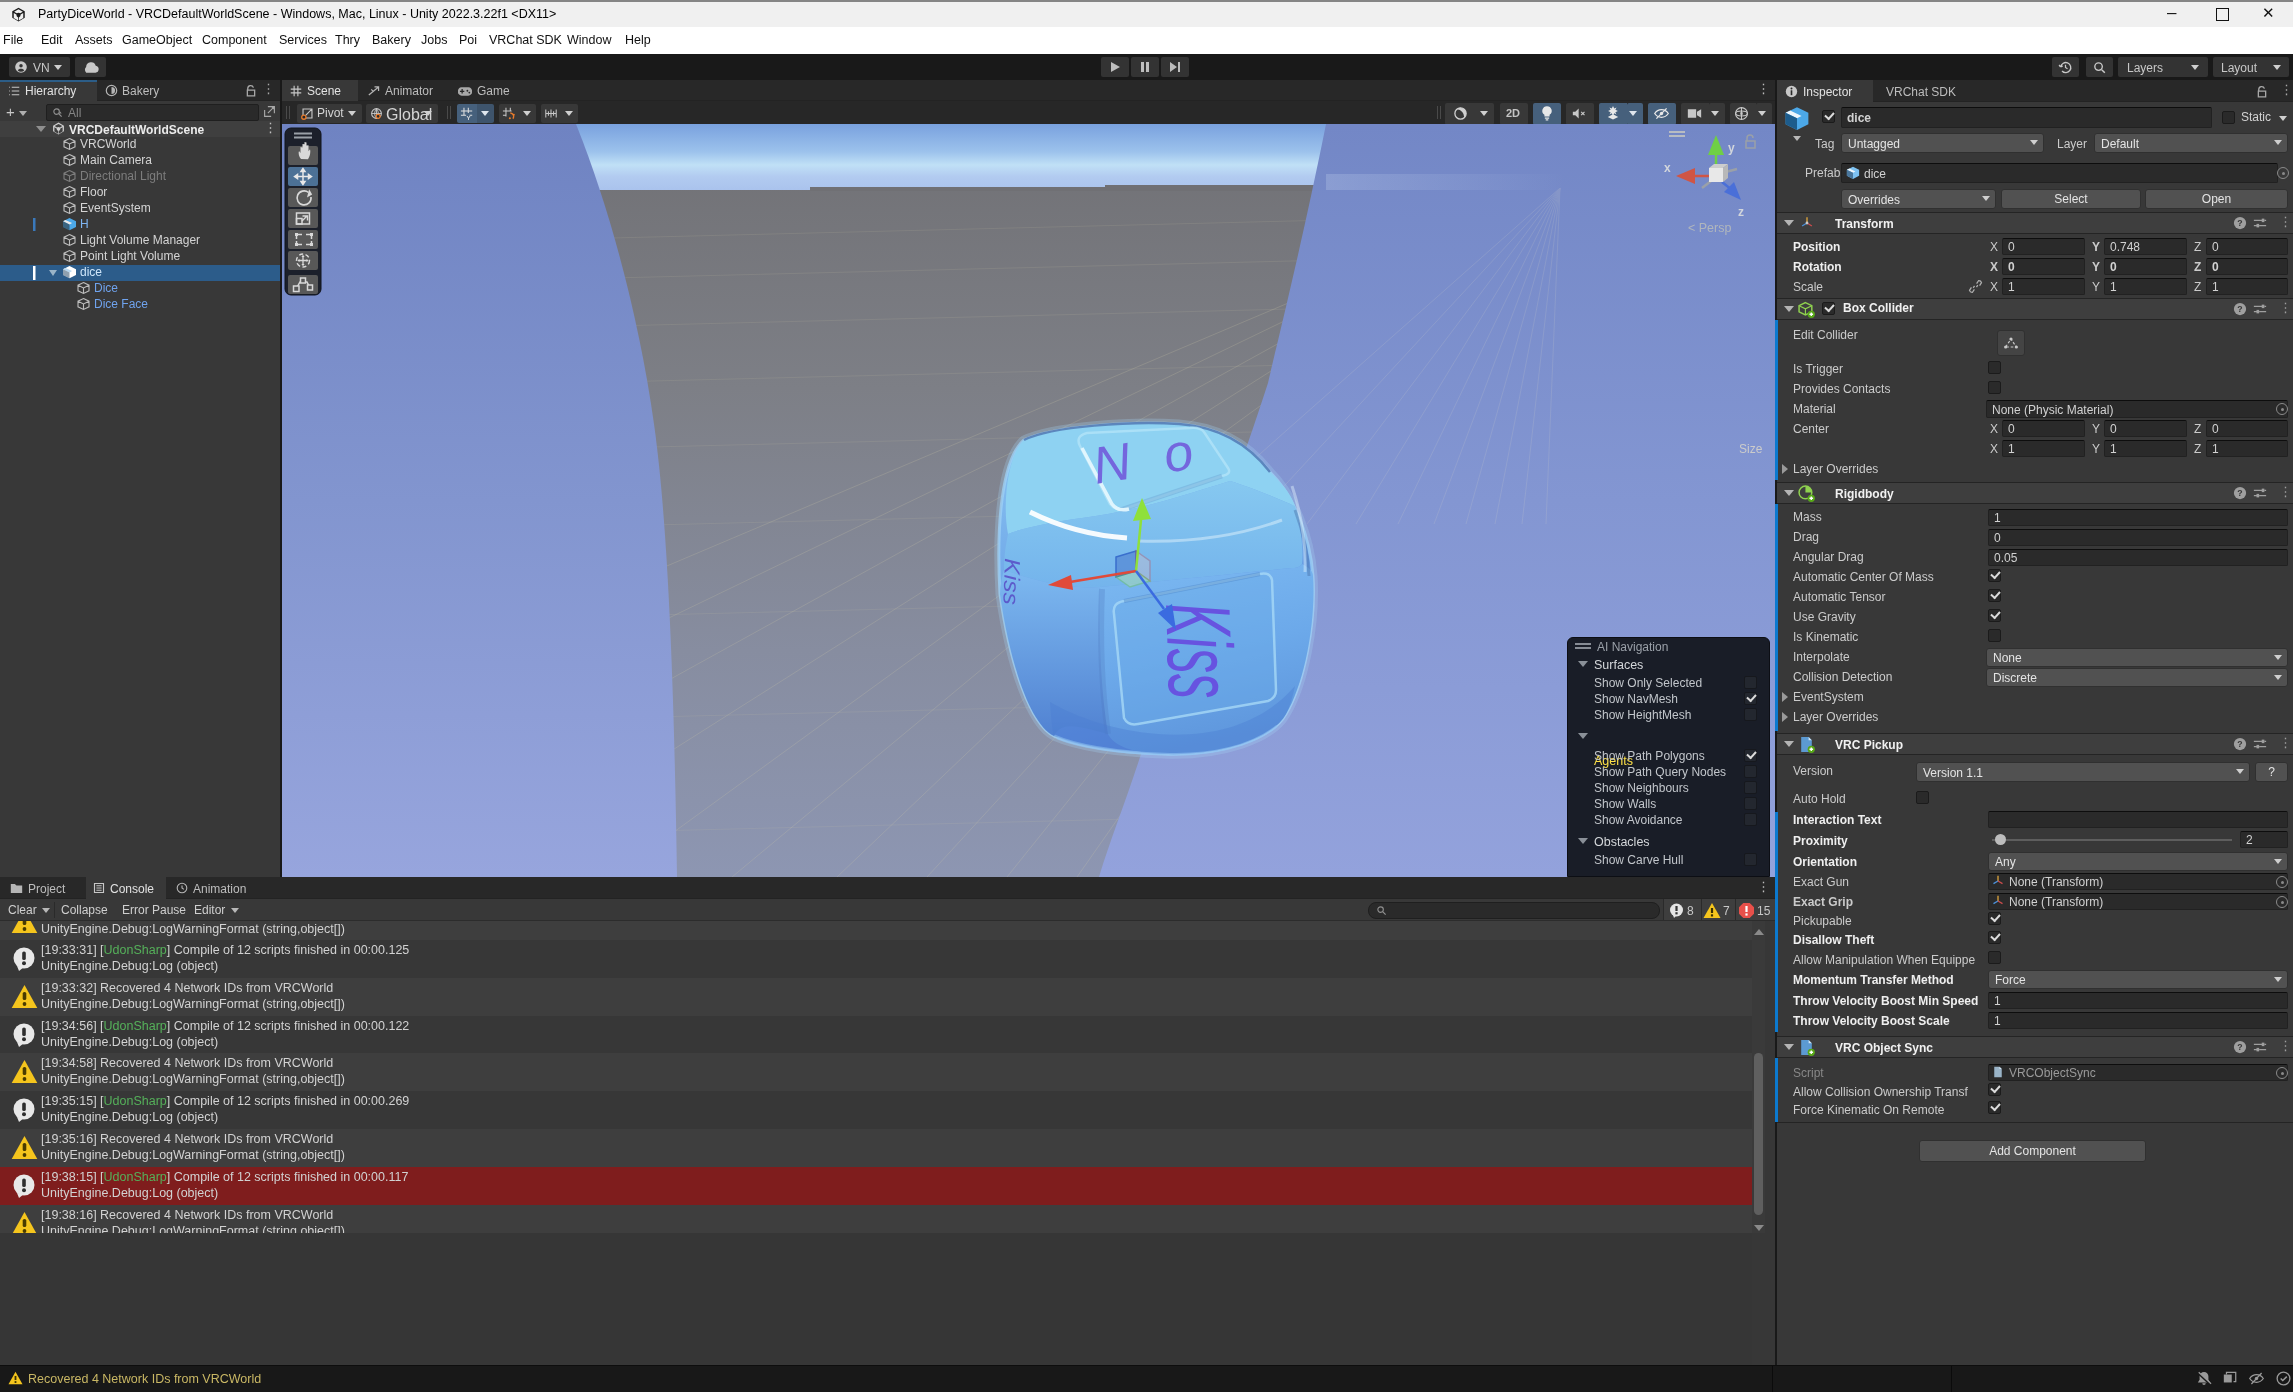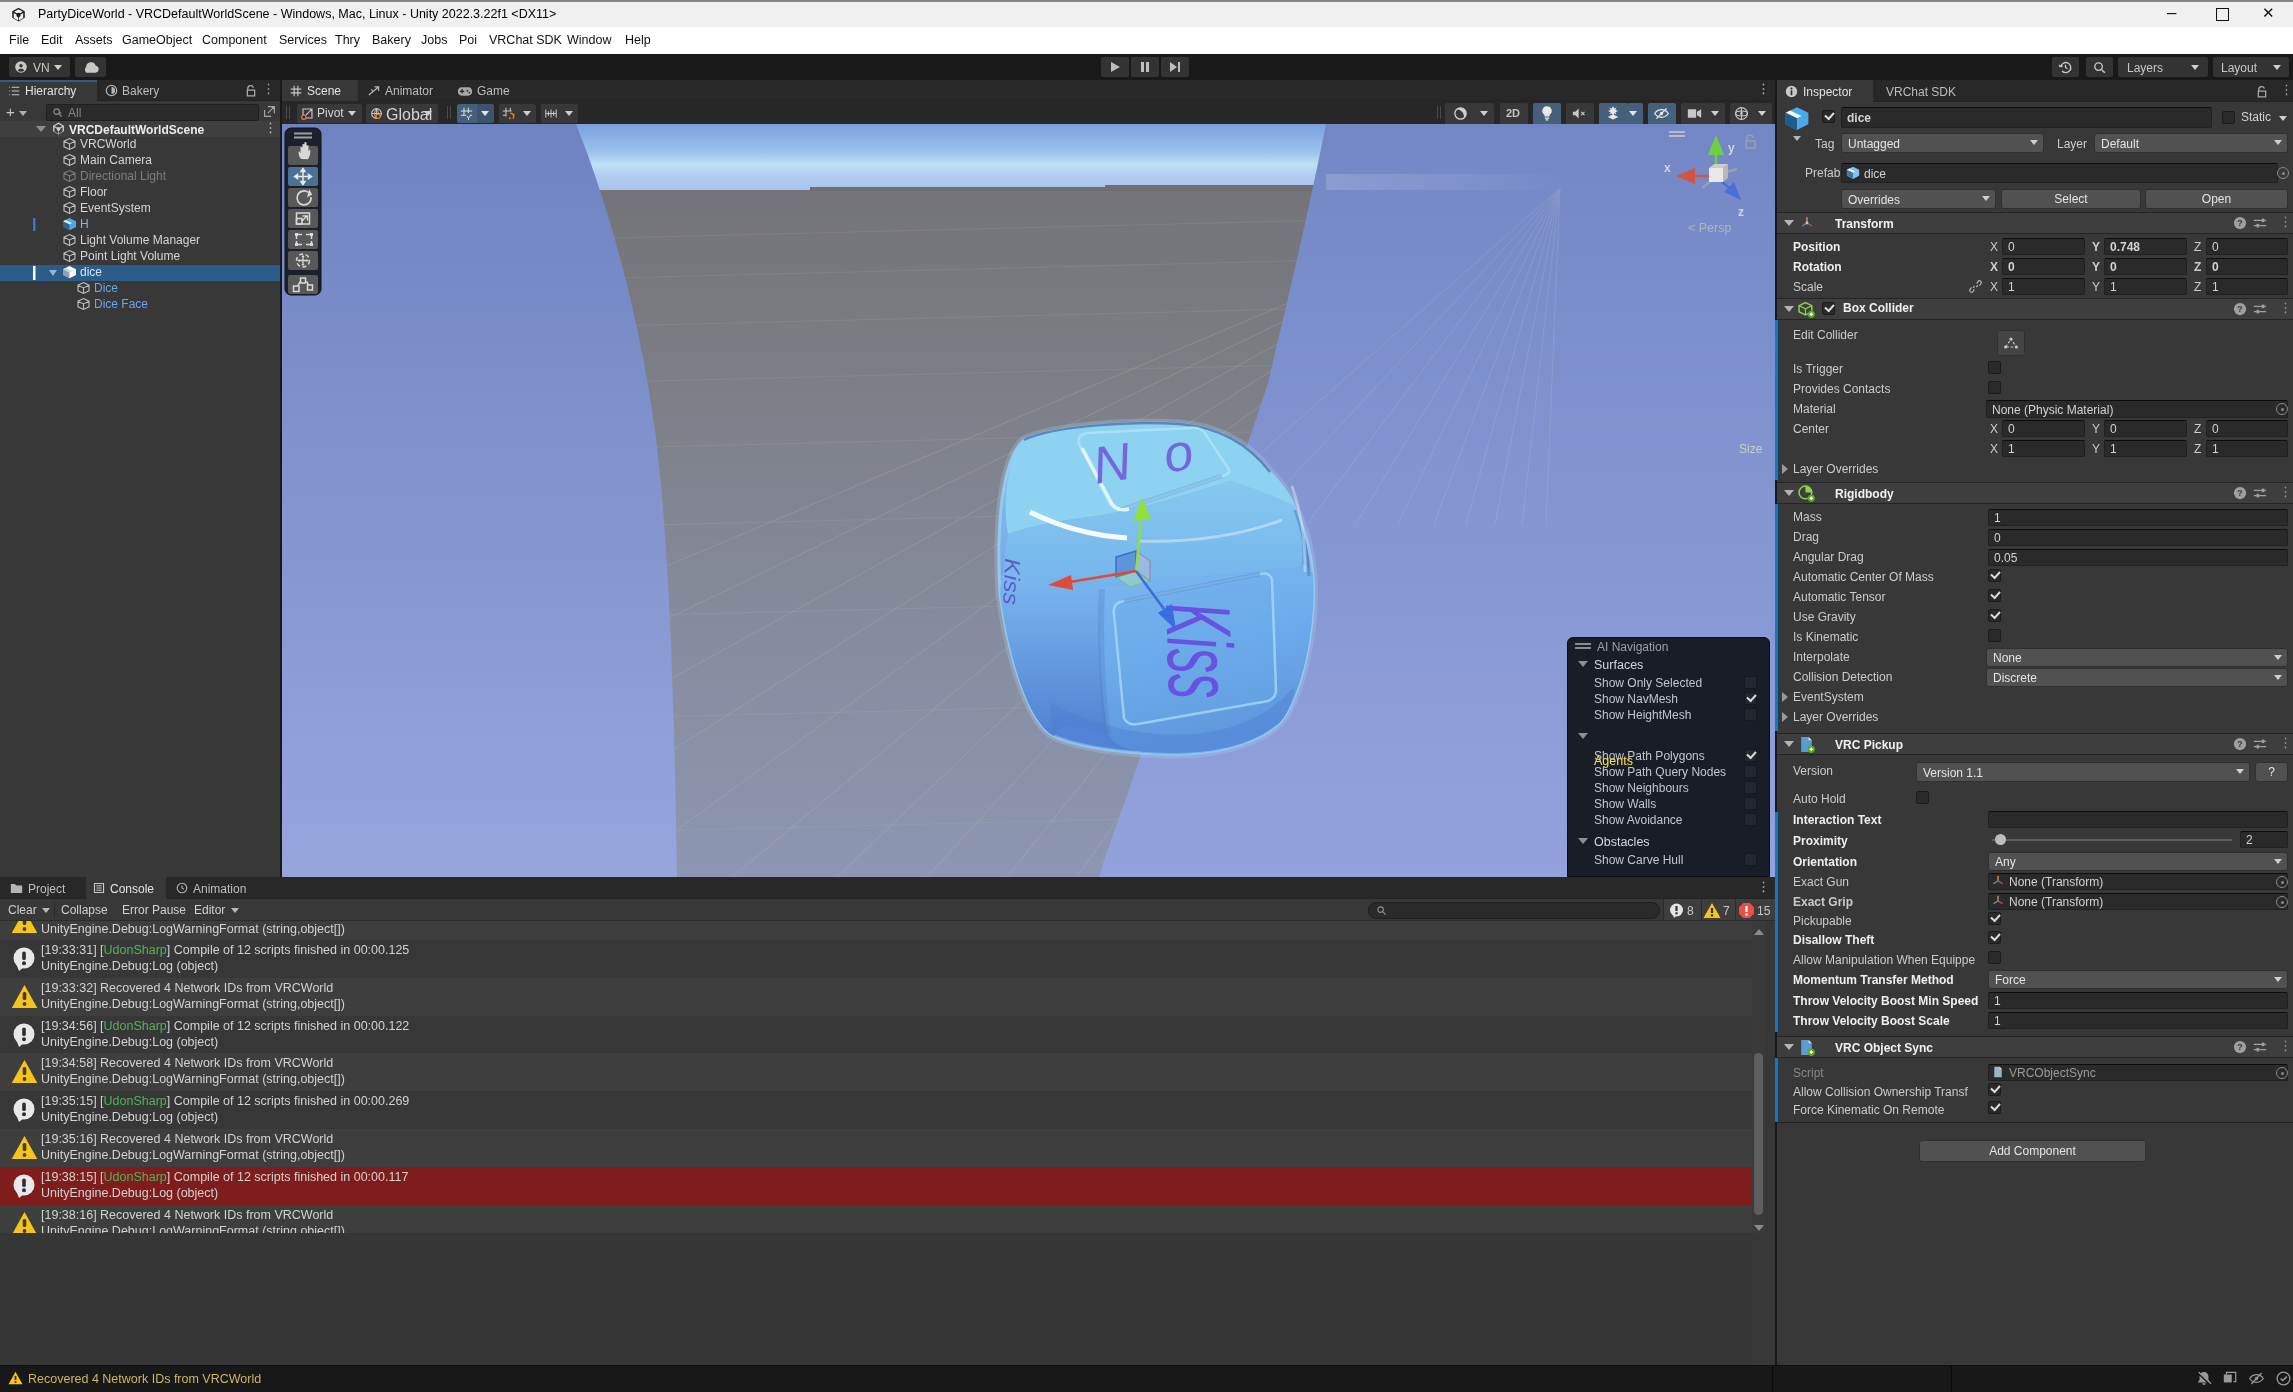--- a/index.html
+++ b/index.html
@@ -28,21 +28,21 @@
 <div class="abs" style="left:0;top:0;width:2293px;height:27px;background:#f0f0f0;border-top:2px solid #858585;box-sizing:border-box;"></div>
 <svg class="abs" style="left:11px;top:7px;" width="15" height="15" viewBox="0 0 24 24">
     <path fill="#1b1b1b" d="M12 1 2 6.7v10.6L12 23l10-5.7V6.7zm0 2.6 7 4-4.2 2.4a5 5 0 0 0-5.6 0L5 7.6zm-7.6 5.9 4.2 2.4a5 5 0 0 0 2.8 4.9v4.8l-7-4zm15.2 0v8.1l-7 4v-4.8a5 5 0 0 0 2.8-4.9z"></path>
   </svg>
 <div class="tx" style="left:38px;top:7px;font-size:12.5px;color:#000;">PartyDiceWorld - VRCDefaultWorldScene - Windows, Mac, Linux - Unity 2022.3.22f1 &lt;DX11&gt;</div>
 <div class="tx" style="left:2167px;top:3px;font-size:17px;color:#111;">–</div>
 <div class="abs" style="left:2216px;top:8px;width:11px;height:11px;border:1.5px solid #111;"></div>
 <div class="tx" style="left:2262px;top:4px;font-size:15px;color:#111;">✕</div>
 
 <div class="abs" style="left:0;top:27px;width:2293px;height:27px;background:#ffffff;"></div>
-<div class="tx" style="left:9px;top:33px;font-size:12.5px;color:#101010;">File</div>
+<div class="tx" style="left:3px;top:33px;font-size:12.5px;color:#101010;">File</div>
 <div class="tx" style="left:41px;top:33px;font-size:12.5px;color:#101010;">Edit</div>
 <div class="tx" style="left:75px;top:33px;font-size:12.5px;color:#101010;">Assets</div>
 <div class="tx" style="left:122px;top:33px;font-size:12.5px;color:#101010;">GameObject</div>
 <div class="tx" style="left:202px;top:33px;font-size:12.5px;color:#101010;">Component</div>
 <div class="tx" style="left:279px;top:33px;font-size:12.5px;color:#101010;">Services</div>
 <div class="tx" style="left:335px;top:33px;font-size:12.5px;color:#101010;">Thry</div>
 <div class="tx" style="left:372px;top:33px;font-size:12.5px;color:#101010;">Bakery</div>
 <div class="tx" style="left:421px;top:33px;font-size:12.5px;color:#101010;">Jobs</div>
 <div class="tx" style="left:459px;top:33px;font-size:12.5px;color:#101010;">Poi</div>
 <div class="tx" style="left:489px;top:33px;font-size:12.5px;color:#101010;">VRChat SDK</div>
@@ -702,21 +702,21 @@
 <svg class="abs" style="left:2253px;top:216px;" width="14" height="14" viewBox="0 0 16 16">
     <path stroke="#9f9f9f" stroke-width="1.4" d="M1 5h10M13 5h2M1 11h4M7 11h8"></path>
     <rect x="10" y="3" width="3" height="4" fill="#9f9f9f"></rect>
     <rect x="4" y="9" width="3" height="4" fill="#9f9f9f"></rect>
   </svg>
 <div class="tx" style="left:2279px;top:214px;font-size:13px;color:#9f9f9f;">⋮</div>
 <div class="lbb" style="left:1793px;top:240px;">Position</div>
 <div class="lb" style="left:1990px;top:240px;">X</div>
 <div class="fld" style="left:2002px;top:238px;width:83px;height:17px;">0</div>
 <div class="lb" style="left:2092px;top:240px;font-weight:bold;">Y</div>
-<div class="fld" style="left:2104px;top:238px;width:83px;height:17px;font-weight:bold;">0.748</div>
+<div class="fld" style="left:2104px;top:238px;width:83px;height:17px;font-weight:normal;">0.748</div>
 <div class="lb" style="left:2194px;top:240px;">Z</div>
 <div class="fld" style="left:2206px;top:238px;width:82px;height:17px;">0</div>
 <div class="lbb" style="left:1793px;top:260px;">Rotation</div>
 <div class="lb" style="left:1990px;top:260px;font-weight:bold;">X</div>
 <div class="fld" style="left:2002px;top:258px;width:83px;height:17px;font-weight:bold;">0</div>
 <div class="lb" style="left:2092px;top:260px;font-weight:bold;">Y</div>
 <div class="fld" style="left:2104px;top:258px;width:83px;height:17px;font-weight:bold;">0</div>
 <div class="lb" style="left:2194px;top:260px;font-weight:bold;">Z</div>
 <div class="fld" style="left:2206px;top:258px;width:82px;height:17px;font-weight:bold;">0</div>
 <div class="lb" style="left:1793px;top:280px;">Scale</div>

